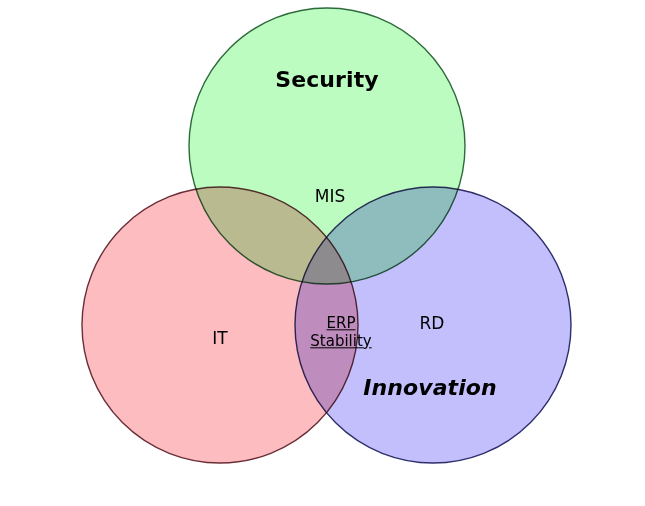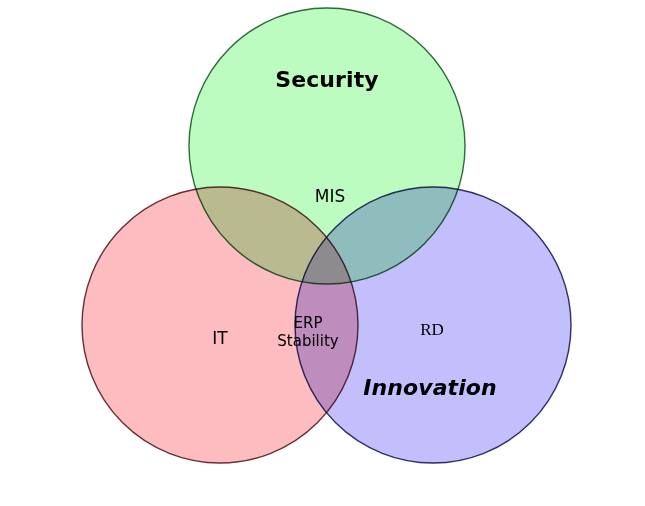--- a/index.html
+++ b/index.html
@@ -74,21 +74,21 @@
 
     <div class="venn-label set-name" id="label-set-security" style="left: 327px; top: 80px;">Security</div>
 
     <div class="venn-label item-name" id="label-item-security" style="left: 330px; top: 152px; margin-top: 44px;">MIS</div>
 
 
     <div class="venn-label item-name" id="label-item-stability" style="left: 220px; top: 338px;">IT</div>
 
     <div class="venn-label set-name" id="label-set-innovation" style="left: 430px; top: 388px; font-style: italic;">Innovation</div>
 
-    <div class="venn-label item-name" id="label-item-innovation" style="left: 432px; top: 330px; font-family: Liberation Serif, serif;">RD</div>
+    <div class="venn-label item-name" id="label-item-innovation" style="left: 432px; top: 323px;">RD</div>
 
-    <div class="venn-label item-name multiline" id="label-intersection-erp" style="left: 308px; top: 333px;">
+    <div class="venn-label item-name multiline" id="label-intersection-erp" style="left: 341px; top: 333px; text-decoration: underline;">
       <div>ERP</div>
       <div>Stability</div>
     </div>
 
   </div>
 </div>
 
 </body></html>

